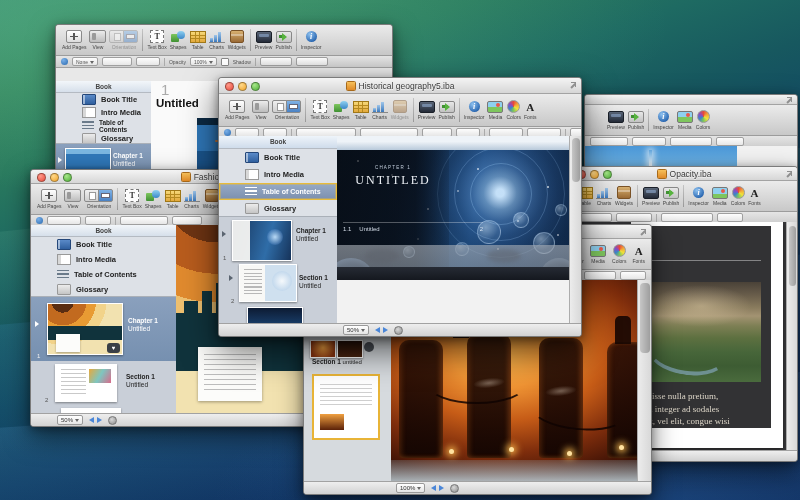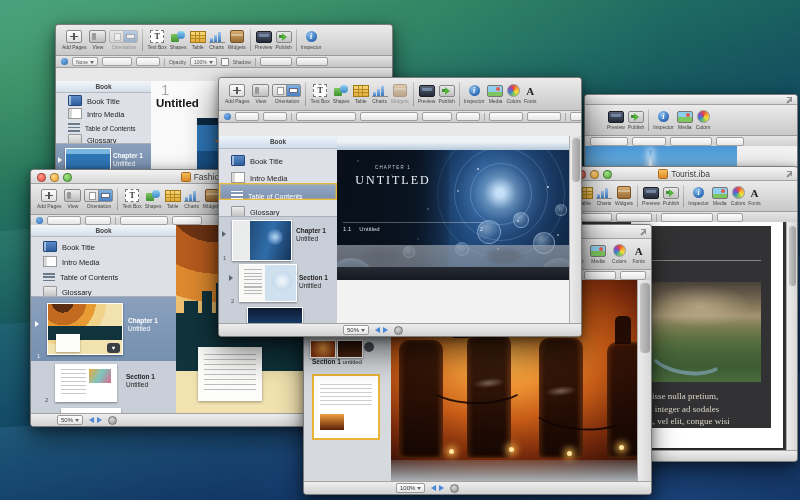--- a/index.html
+++ b/index.html
@@ -85,21 +85,21 @@
   .bluedot{width:7px;height:7px;border-radius:50%;background:radial-gradient(circle at 35% 30%,#7ab0e8,#2a6ab0);flex:none;}
   .pill{height:7px;background:linear-gradient(#fdfdfd,#e6e6e6);border:.5px solid #9f9f9f;border-radius:2px;
     display:flex;align-items:center;padding:0 3px;gap:2px;flex:none;}
   .dd{width:0;height:0;border:2.5px solid transparent;border-top:3px solid #666;margin-top:3px;}
   .cbx{width:6px;height:6px;border:.5px solid #888;background:#fff;border-radius:1px;flex:none;}
   .fsep{width:1px;height:8px;background:#aaa;flex:none;}
   
   .side{position:absolute;left:0;background:#dde1e7;border-right:1px solid #9aa0a8;overflow:hidden;}
   .shead{height:11px;background:linear-gradient(#f2f6fa,#d6dfea);border-bottom:1px solid #b4bac2;
     font-size:6.5px;font-weight:bold;color:#444;text-align:center;line-height:11px;}
-  .sitem{display:flex;align-items:flex-end;gap:5px;padding-left:12px;font-size:7.5px;color:#222;}
+  .sitem{display:flex;align-items:center;gap:5px;padding-left:26px;font-size:7.5px;color:#222;font-weight:bold;}
   .sitem.sel{background:linear-gradient(#98abc6,#7b8fae);color:#fff;
     box-shadow:inset 0 0 0 1px #e8bb3a, inset 0 0 0 2px rgba(232,187,58,.4);}
   .si{width:12px;height:9px;flex:none;}
   .si-book{background:linear-gradient(#5a8ac8,#2f5f9e);border:.5px solid #24477a;border-radius:1px;box-shadow:inset 2px 0 0 rgba(255,255,255,.5);}
   .si-intro{background:#fff;border:.5px solid #999;box-shadow:inset 3px 0 0 #d8d8d8;}
   .si-toc{background:repeating-linear-gradient(180deg,#6a7a8a 0 1.5px,transparent 1.5px 3.5px);}
   .sel .si-toc{background:repeating-linear-gradient(180deg,#fff 0 1.5px,transparent 1.5px 3.5px);}
   .si-glossary{background:linear-gradient(#ececec,#c5c5c5);border:.5px solid #999;border-radius:1px;}
   .tzone{position:absolute;left:0;right:0;bottom:0;background:#c9cfd8;border-top:1px solid #aab0b8;overflow:hidden;}
   .trow{position:relative;}
@@ -457,21 +457,21 @@
   </div>
 
   <div class="win" style="left:570px;top:166px;width:226px;height:294px;">
     <div class="tbar" style="height:13px;">
       <div class="lights" style="top:3px;">
         <span class="lt r"></span>
         <span class="lt y"></span>
         <span class="lt g"></span>
       </div>
       <span class="dico"></span>
-      <span>Tourist.iba</span>
+      <span>Opacity.iba</span>
       <span class="wz"></span>
     </div>
     <div class="tools">
       <div class="tool">
           <span class="glyph">
             <span class="ic-table"></span>
           </span>
           <span>Table</span>
         </div>
       <div class="tool">
@@ -630,20 +630,30 @@
           <span>100%</span>
           <span class="dd"></span>
         </span>
       <span class="arrow-l"></span>
       <span class="arrow-r"></span>
       <span class="sb-gear"></span>
     </div>
   </div>
 
   <div class="win" style="left:218px;top:77px;width:362px;height:258px;box-shadow:0 14px 34px rgba(0,0,0,.6),0 3px 10px rgba(0,0,0,.4);">
+    <div class="tbar" style="height:15px;">
+      <div class="lights" style="top:4px;">
+        <span class="lt r"></span>
+        <span class="lt y"></span>
+        <span class="lt g"></span>
+      </div>
+      <span class="dico"></span>
+      <span>Historical geography5.iba</span>
+      <span class="wz"></span>
+    </div>
     <div class="tools" style="height:32px;">
       <div class="tool">
           <span class="glyph">
             <span class="ic-add"></span>
           </span>
           <span>Add Pages</span>
         </div>
       <div class="tool">
           <span class="glyph">
             <span class="ic-view"></span>

